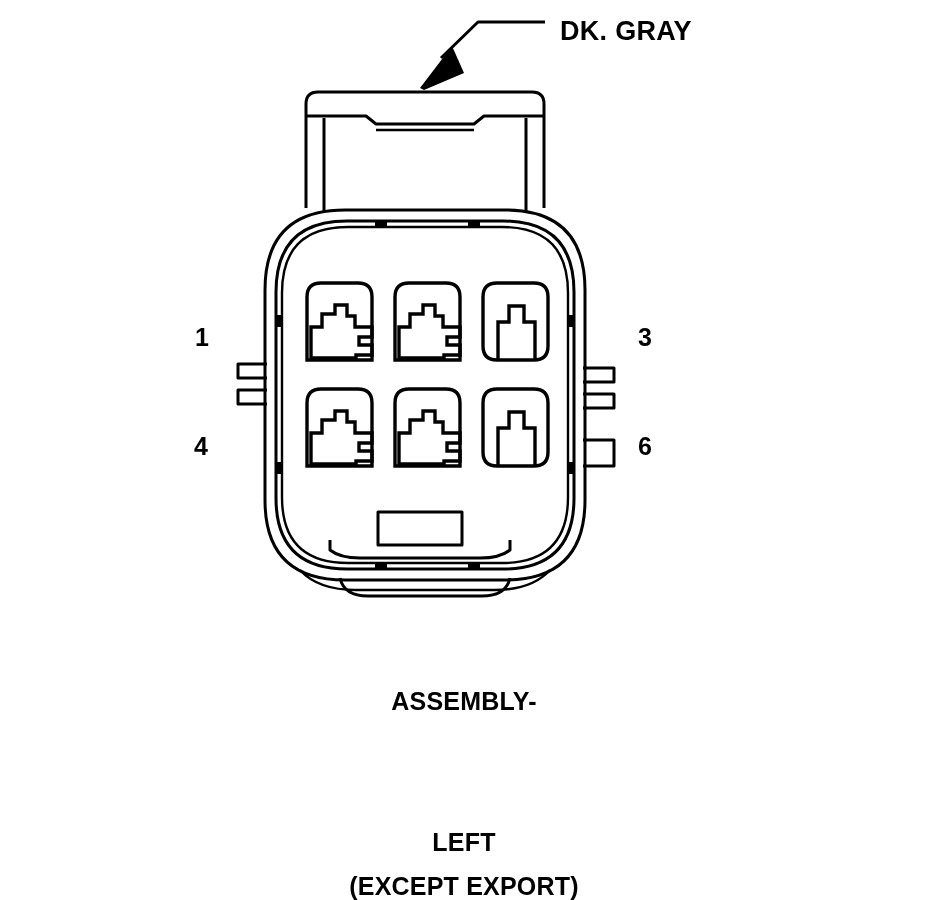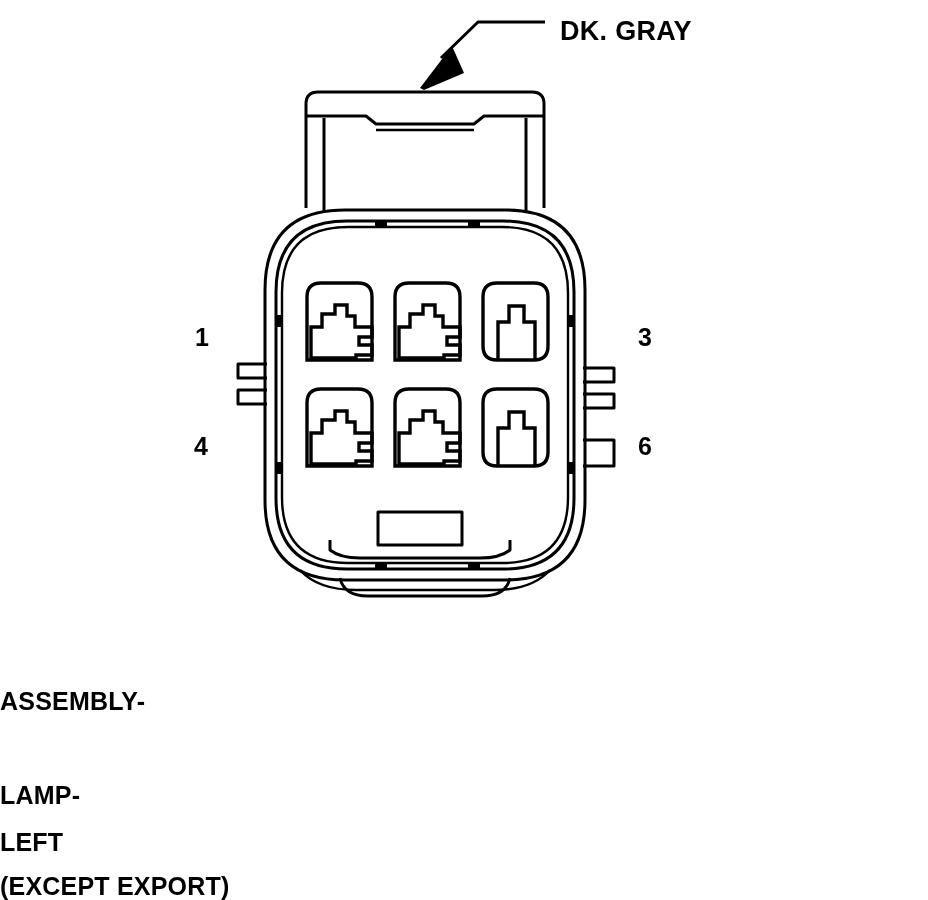--- a/index.html
+++ b/index.html
@@ -40,21 +40,21 @@
   .callout-text {
     font-size: 27px;
     letter-spacing: 0.3px;
   }
   .pin-num {
     font-size: 25px;
   }
   .caption-line {
     font-size: 25px;
     letter-spacing: 0.2px;
-    text-align: left;
+    text-align: center;
     width: 928px;
     left: 0;
   }
   .stroke-main {
     fill: none;
     stroke: #000000;
     stroke-width: 3;
     stroke-linejoin: round;
     stroke-linecap: butt;
   }
@@ -341,19 +341,18 @@
 
   <div class="lbl pin-num" style="left:638px; top:325px;">3</div>
 
   <div class="lbl pin-num" style="left:194px; top:434px;">4</div>
 
   <div class="lbl pin-num" style="left:638px; top:434px;">6</div>
 
   <div class="lbl caption-line" style="top:689px;">ASSEMBLY-</div>
 
 
-  <div class="lbl caption-line" style="top:783px;">LAMP-</div>
 
   <div class="lbl caption-line" style="top:830px;">LEFT</div>
 
   <div class="lbl caption-line" style="top:874px;">(EXCEPT EXPORT)</div>
 
 </div>
 
 </body></html>

